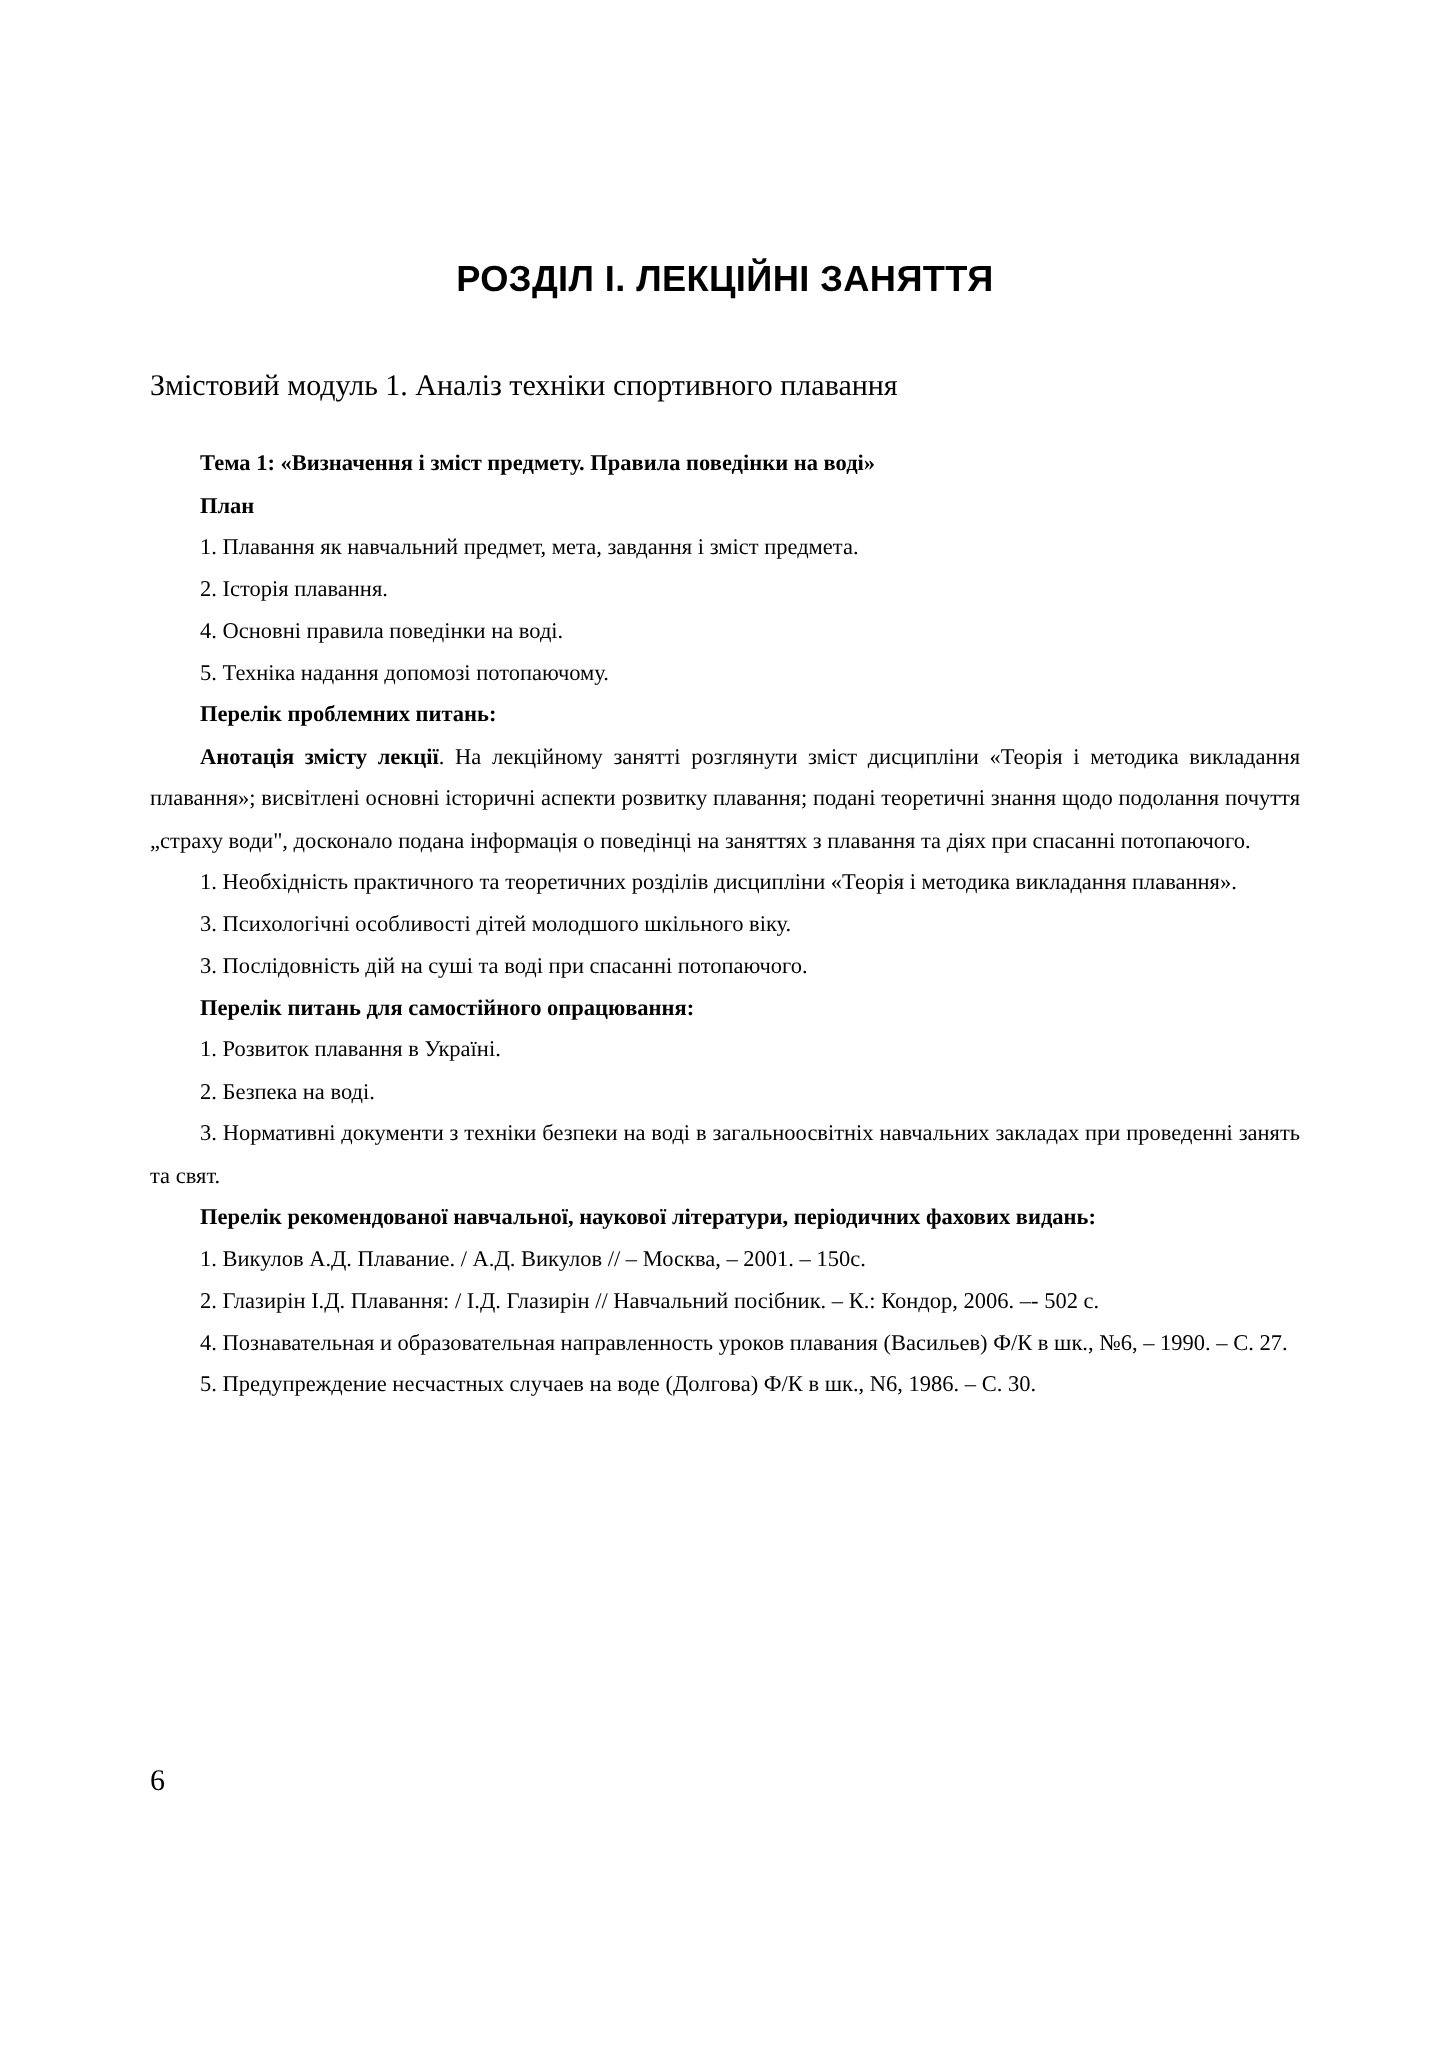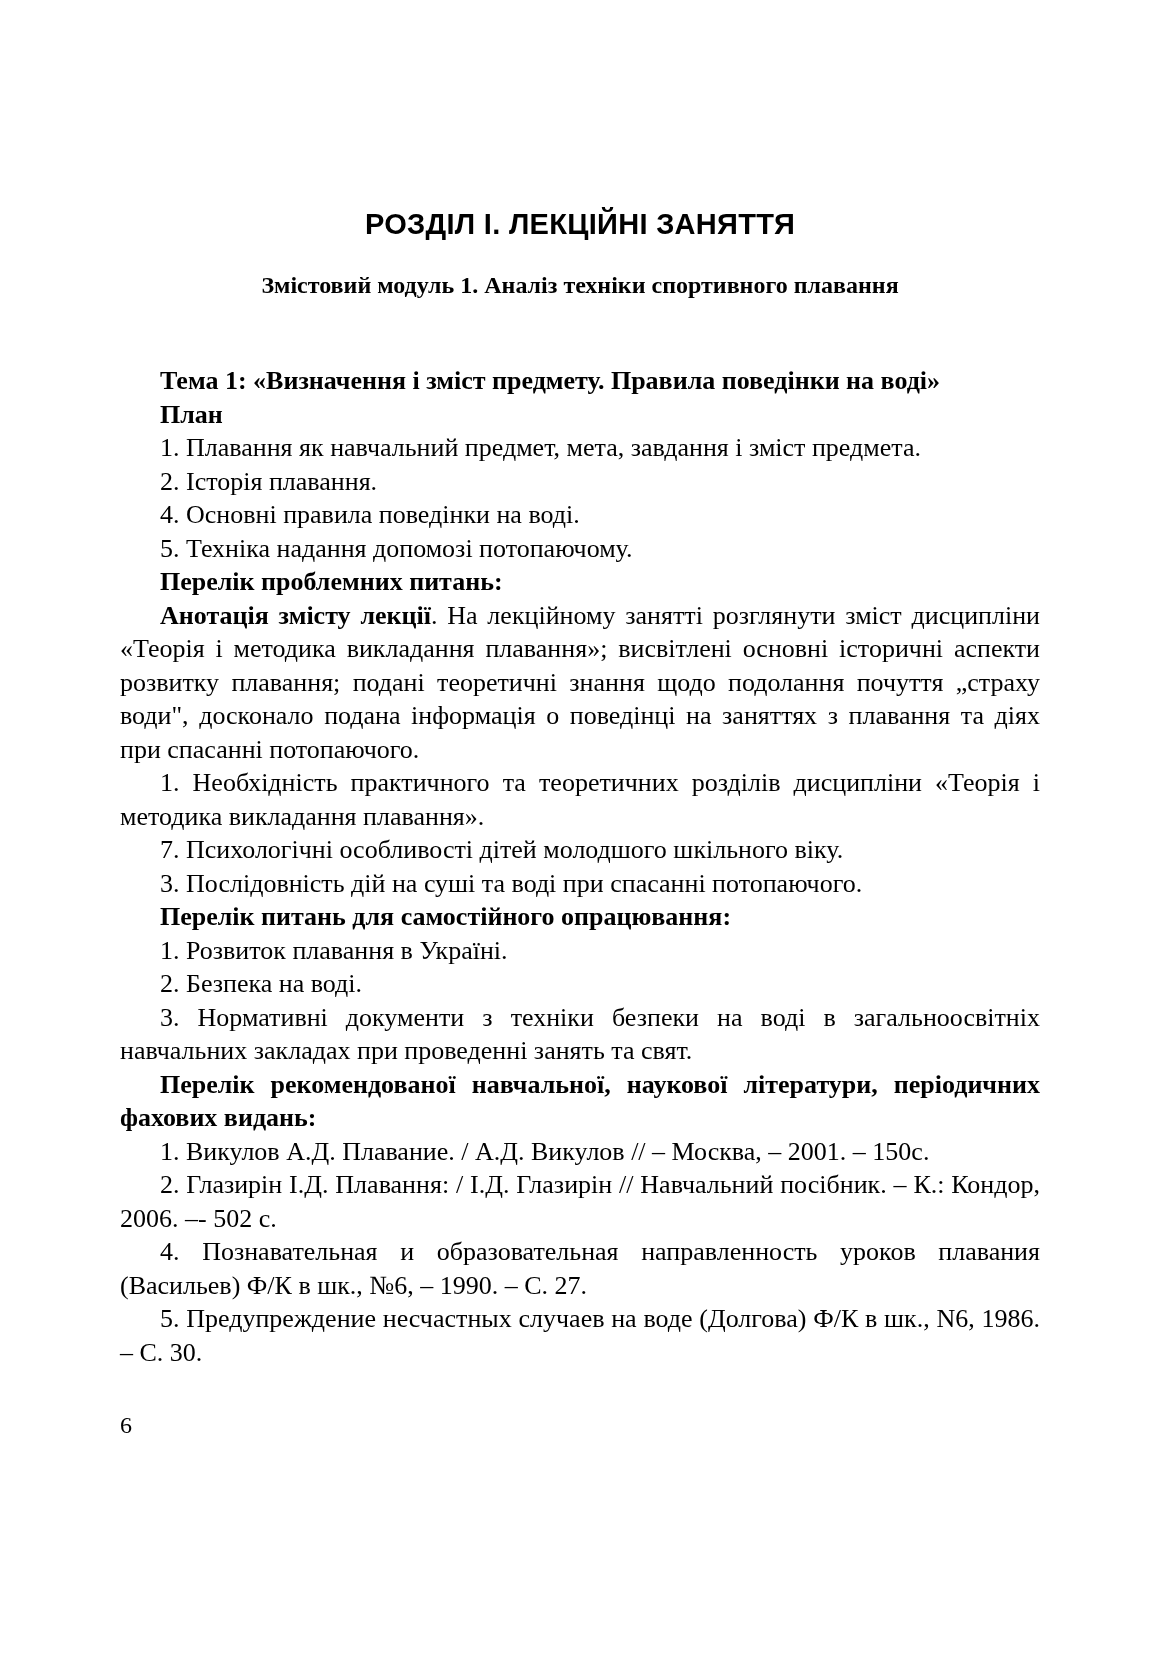--- a/index.html
+++ b/index.html
@@ -25,29 +25,28 @@
   .title {
     font-family: "Liberation Sans", sans-serif;
     font-weight: bold;
     font-size: 29px;
     line-height: 36px;
     text-align: center;
     letter-spacing: 0.3px;
   }
   .subtitle {
     font-family: "Liberation Serif", serif;
-    font-weight: bold;
+    font-weight: normal;
     font-size: 24px;
     line-height: 30px;
-    text-align: center;
-    margin-top: 28px;
+    margin-top: 52px;
   }
   .bodytext {
-    margin-top: 64px;
-    font-size: 26px;
+    margin-top: 30px;
+    font-size: 18px;
     line-height: 33.5px;
     text-align: justify;
   }
   .para {
     margin: 0;
     text-indent: 40px;
   }
   .b {
     font-weight: bold;
   }
@@ -68,21 +67,21 @@
     <div class="bodytext">
       <p class="para"><span class="b">Тема 1: «Визначення і зміст предмету. Правила поведінки на воді»</span><span></span></p>
       <p class="para"><span class="b">План</span><span></span></p>
       <p class="para"><span class="b"></span><span>1. Плавання як навчальний предмет, мета, завдання і зміст предмета.</span></p>
       <p class="para"><span class="b"></span><span>2. Історія плавання.</span></p>
       <p class="para"><span class="b"></span><span>4. Основні правила поведінки на воді.</span></p>
       <p class="para"><span class="b"></span><span>5. Техніка надання допомозі потопаючому.</span></p>
       <p class="para"><span class="b">Перелік проблемних питань:</span><span></span></p>
       <p class="para"><span class="b">Анотація змісту лекції</span><span>. На лекційному занятті розглянути зміст дисципліни «Теорія і методика викладання плавання»; висвітлені основні історичні аспекти розвитку плавання; подані теоретичні знання щодо подолання почуття „страху води", досконало подана інформація о поведінці на заняттях з плавання та діях при спасанні потопаючого.</span></p>
       <p class="para"><span class="b"></span><span>1. Необхідність практичного та теоретичних розділів дисципліни «Теорія і методика викладання плавання».</span></p>
-      <p class="para"><span class="b"></span><span>7. Психологічні особливості дітей молодшого шкільного віку.</span></p>
+      <p class="para"><span class="b"></span><span>3. Психологічні особливості дітей молодшого шкільного віку.</span></p>
       <p class="para"><span class="b"></span><span>3. Послідовність дій на суші та воді при спасанні потопаючого.</span></p>
       <p class="para"><span class="b">Перелік питань для самостійного опрацювання:</span><span></span></p>
       <p class="para"><span class="b"></span><span>1. Розвиток плавання в Україні.</span></p>
       <p class="para"><span class="b"></span><span>2. Безпека на воді.</span></p>
       <p class="para"><span class="b"></span><span>3. Нормативні документи з техніки безпеки на воді в загальноосвітніх навчальних закладах при проведенні занять та свят.</span></p>
       <p class="para"><span class="b">Перелік рекомендованої навчальної, наукової літератури, періодичних фахових видань:</span><span></span></p>
       <p class="para"><span class="b"></span><span>1. Викулов А.Д. Плавание. / А.Д. Викулов // – Москва, – 2001. – 150с.</span></p>
       <p class="para"><span class="b"></span><span>2. Глазирін І.Д. Плавання: / І.Д. Глазирін // Навчальний посібник. – К.: Кондор, 2006. –- 502 с.</span></p>
       <p class="para"><span class="b"></span><span>4. Познавательная и образовательная направленность уроков плавания (Васильев) Ф/К в шк., №6, – 1990. – С. 27.</span></p>
       <p class="para"><span class="b"></span><span>5. Предупреждение несчастных случаев на воде (Долгова) Ф/К в шк., N6, 1986. – С. 30.</span></p>

